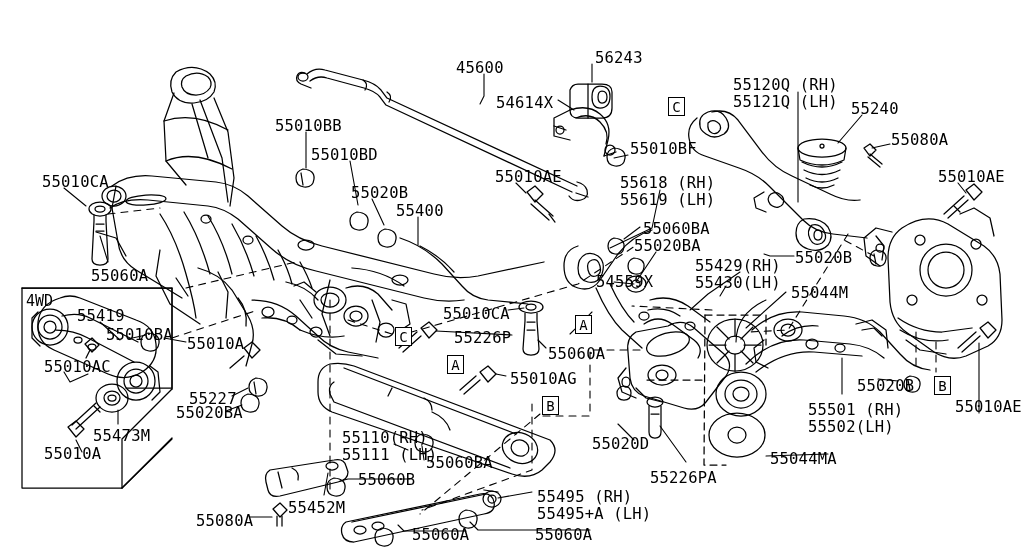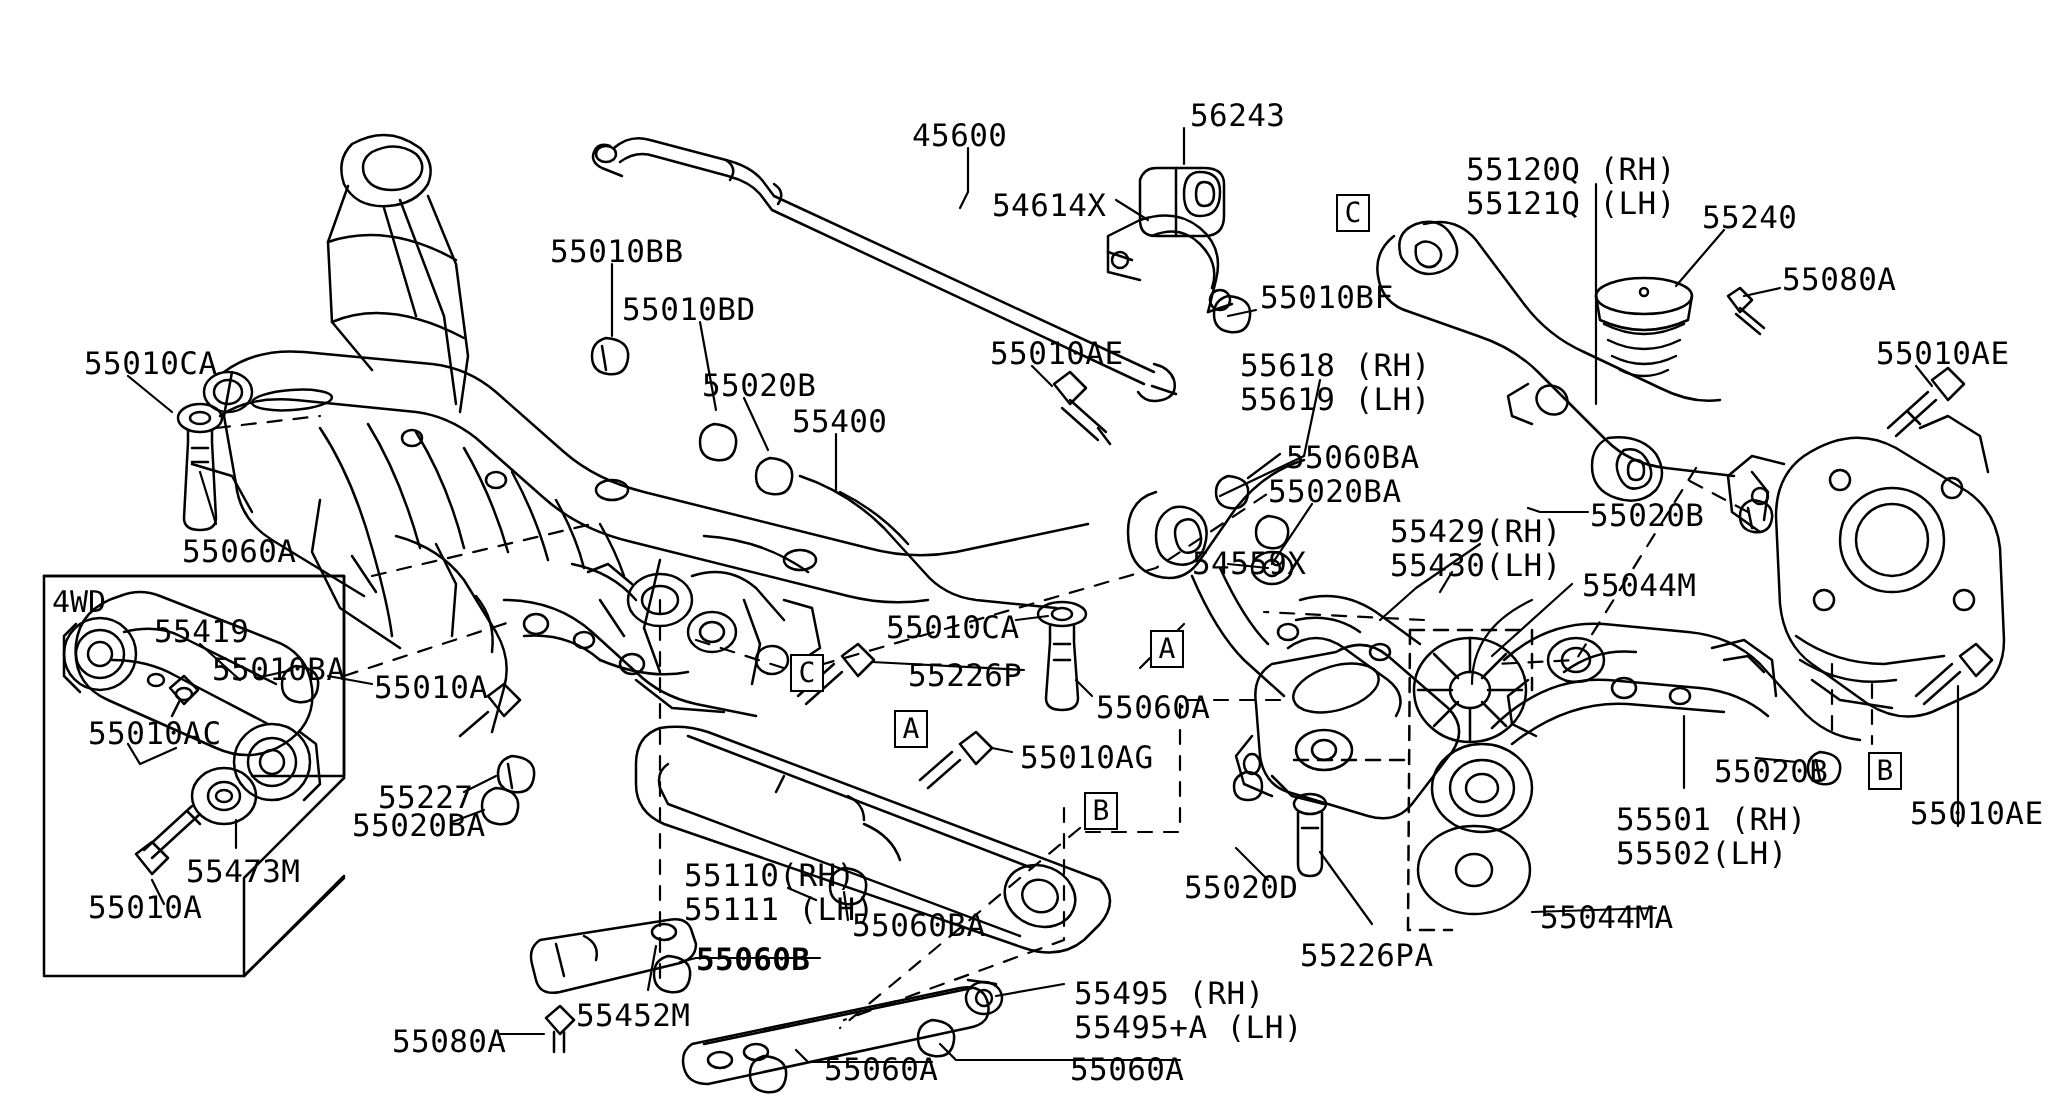--- a/index.html
+++ b/index.html
@@ -564,21 +564,21 @@
       <div class="lbl" style="left: 176px; top: 405px;">55020BA</div>
       <div class="lbl" style="left: 93px; top: 428px;">55473M</div>
       <div class="lbl" style="left: 44px; top: 446px;">55010A</div>
       <div class="lbl" style="left: 443px; top: 306px;">55010CA</div>
       <div class="lbl" style="left: 454px; top: 330px;">55226P</div>
       <div class="lbl" style="left: 548px; top: 346px;">55060A</div>
       <div class="lbl" style="left: 510px; top: 371px;">55010AG</div>
       <div class="lbl two" style="left: 342px; top: 430px;">55110(RH)
 55111 (LH)</div>
       <div class="lbl" style="left: 426px; top: 455px;">55060BA</div>
-      <div class="lbl" style="left: 348px; top: 472px; font-weight: bold;">55060B</div>
+      <div class="lbl" style="left: 358px; top: 472px;">55060B</div>
       <div class="lbl" style="left: 288px; top: 500px;">55452M</div>
       <div class="lbl" style="left: 196px; top: 513px;">55080A</div>
       <div class="lbl" style="left: 592px; top: 436px;">55020D</div>
       <div class="lbl" style="left: 650px; top: 470px;">55226PA</div>
       <div class="lbl two" style="left: 537px; top: 489px;">55495 (RH)
 55495+A (LH)</div>
       <div class="lbl" style="left: 412px; top: 527px;">55060A</div>
       <div class="lbl" style="left: 535px; top: 527px;">55060A</div>
       <div class="lbl two" style="left: 808px; top: 402px;">55501 (RH)
 55502(LH)</div>

